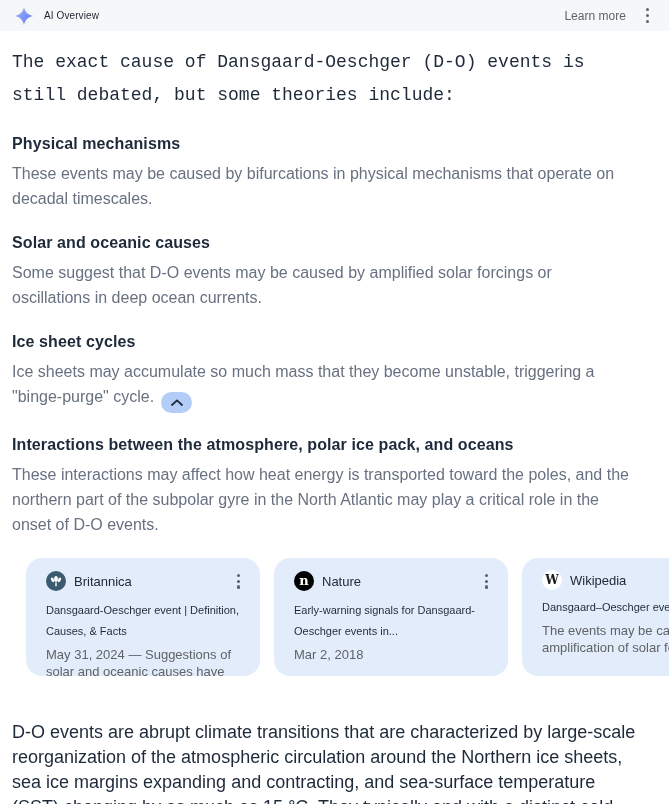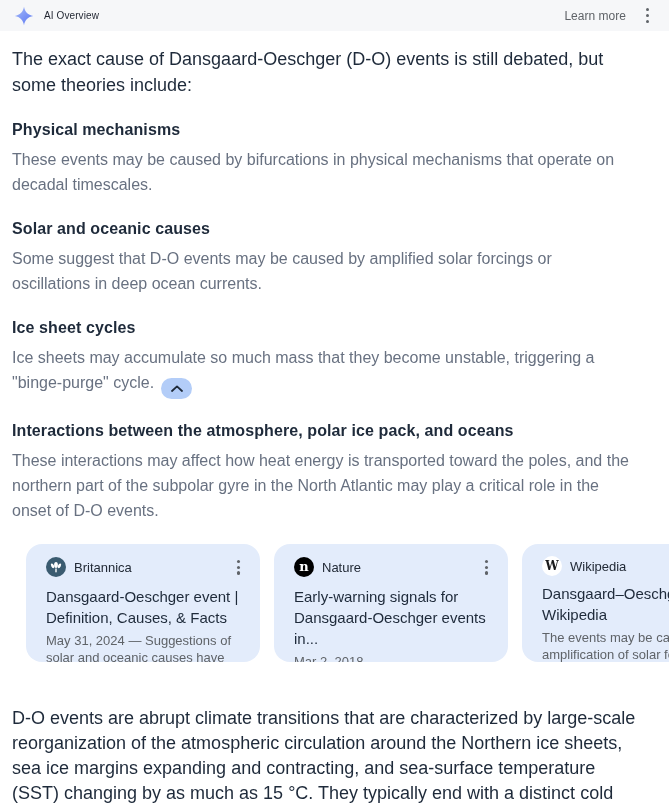--- a/index.html
+++ b/index.html
@@ -28,22 +28,23 @@
   }
   .dots i { width: 3.2px; height: 3.2px; border-radius: 50%; background: #5f6368; display: block; }
   .ai-header .dots { margin-left: 14px; }
 
   
   .content { padding: 0 0 0 12px; }
   .intro {
     margin-top: 15px;
     padding-right: 38px;
     font-size: 18px;
-    line-height: 26px;
-    color: #1e2a3a;
+    line-height: 33px;
+    color: #1e2a3a;
+    font-family: Liberation Mono, monospace;
   }
   .section { padding-right: 38px; }
   .section h3 {
     margin-top: 23px;
     font-size: 16px;
     font-weight: 700;
     color: #1e2a3a;
     letter-spacing: .1px;
   }
   .section p {
@@ -92,21 +93,21 @@
     display: inline-flex; align-items: center; justify-content: center;
     flex: 0 0 auto;
     margin-right: 8px;
   }
   .favicon.nature { background: #000; color: #fff; font-family: "DejaVu Serif", serif; font-weight: 700; font-size: 13px; line-height: 1; padding-bottom: 2px; }
   .favicon.wikipedia { background: #fff; color: #18191b; font-family: "DejaVu Serif", serif; font-weight: 700; font-size: 12px; line-height: 1; }
   .card .site { font-size: 13px; color: #222a36; }
   .card .row .spacer { flex: 1; }
   .card .title {
     margin-top: 7px;
-    font-size: 15px;
+    font-size: 11px;
     line-height: 21px;
     color: #1e2a3a;
     white-space: normal;
   }
   .card .snippet {
     margin-top: 4px;
     font-size: 13px;
     line-height: 17px;
     color: #5f6368;
   }

